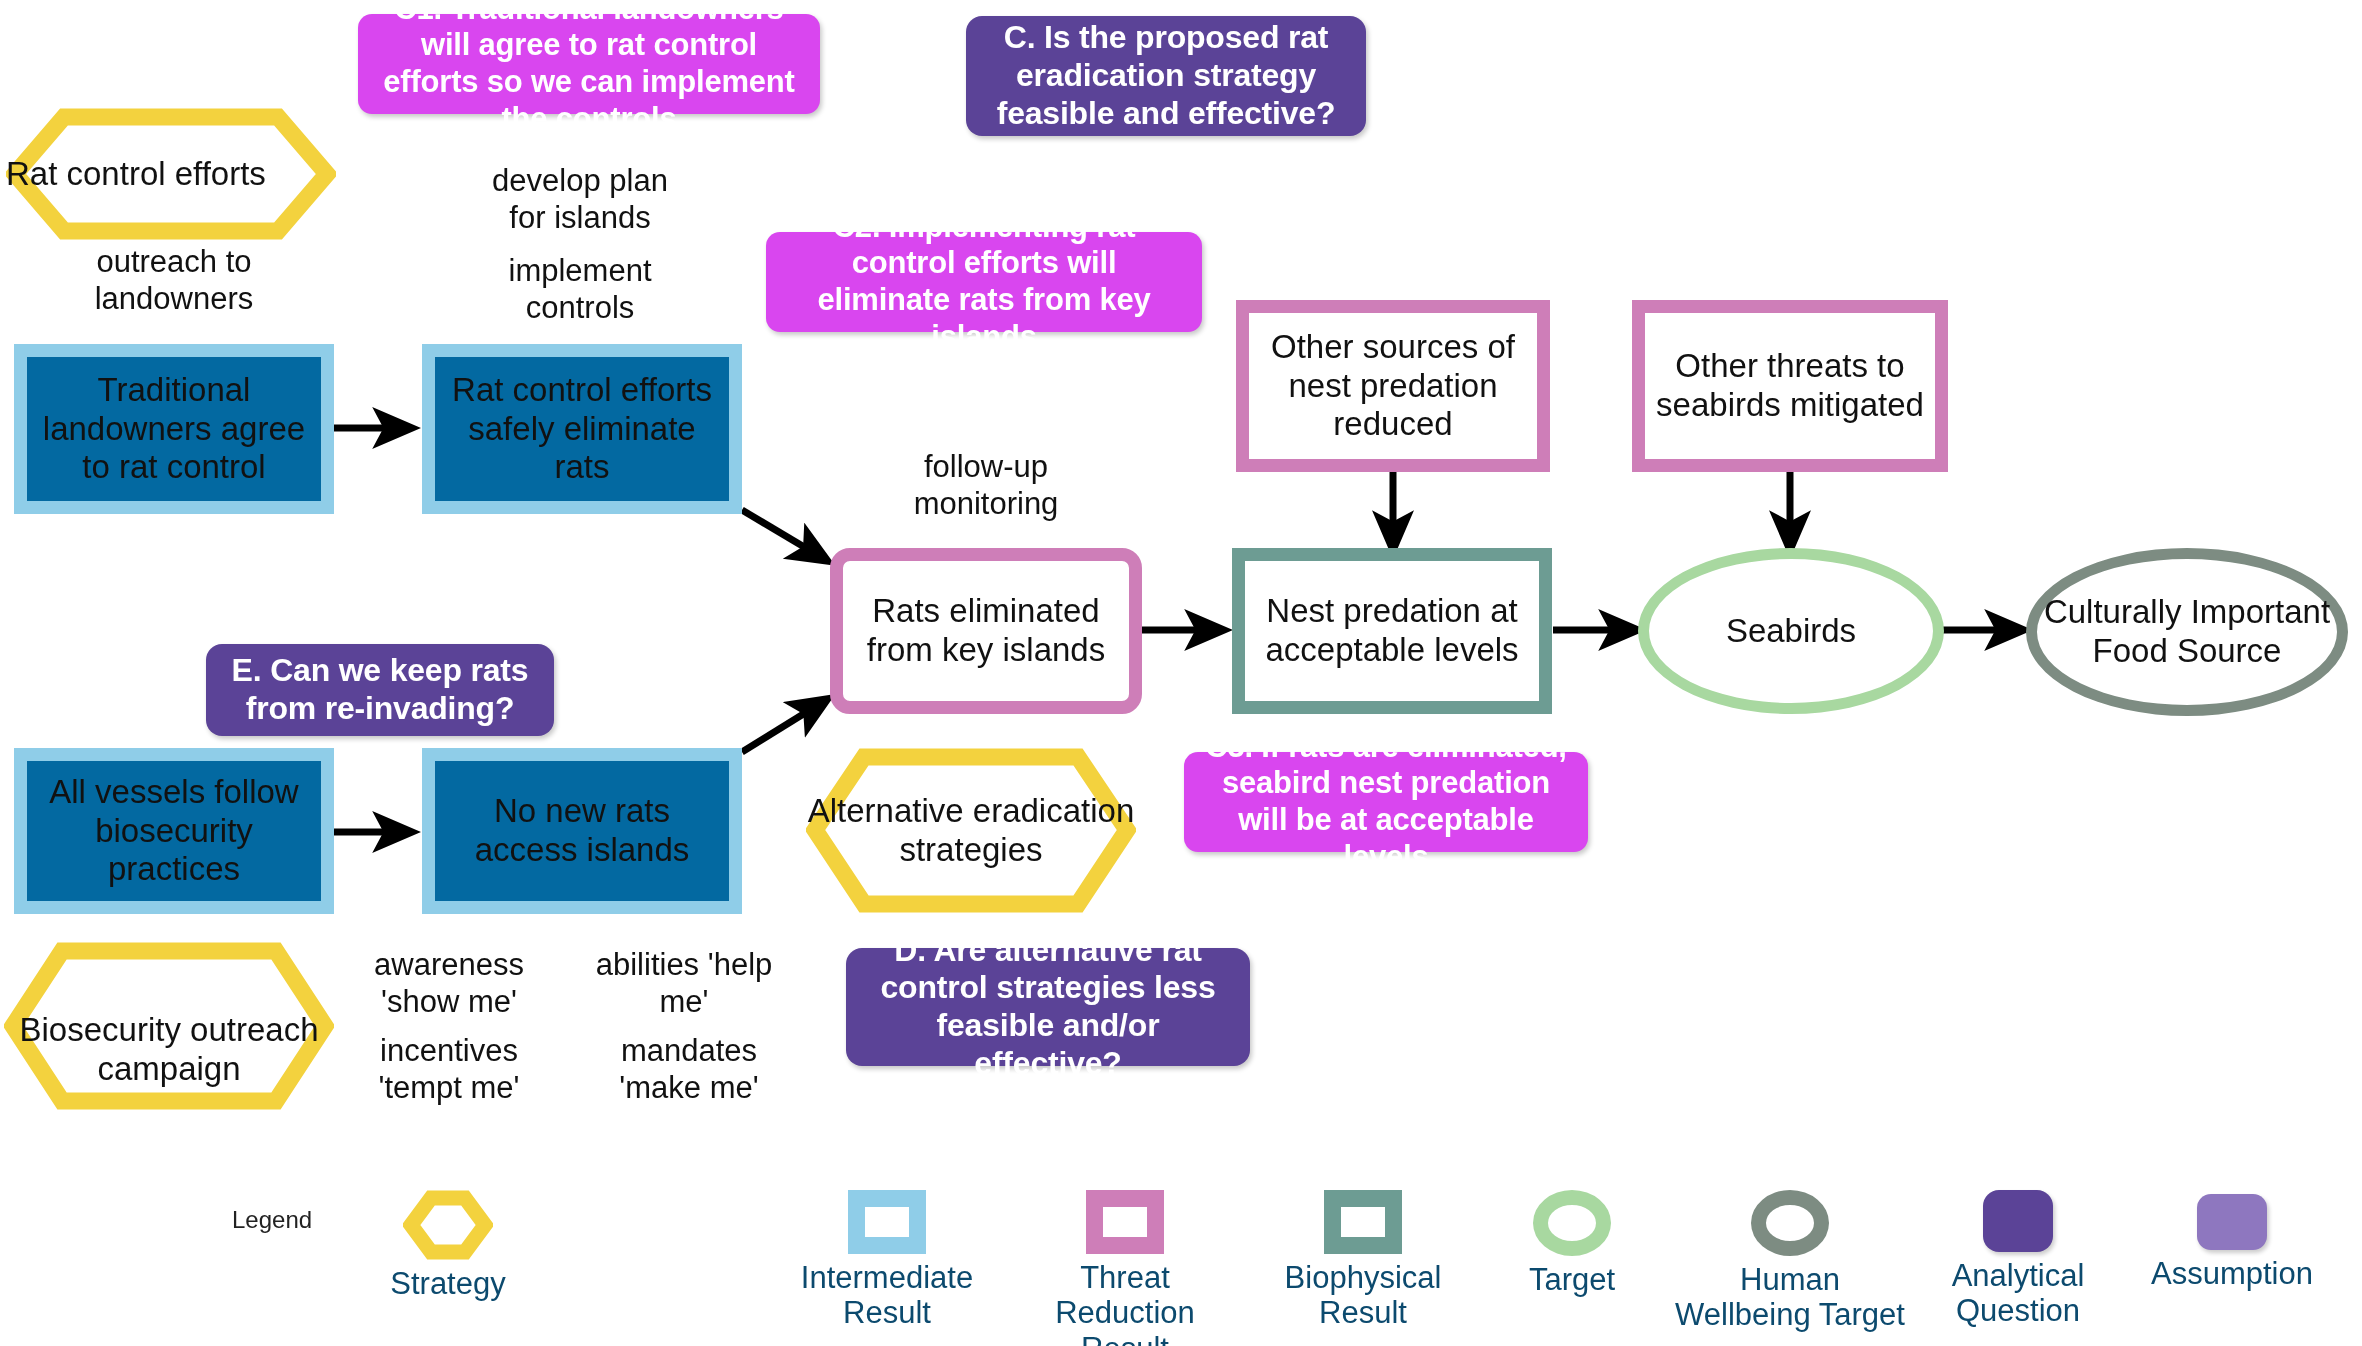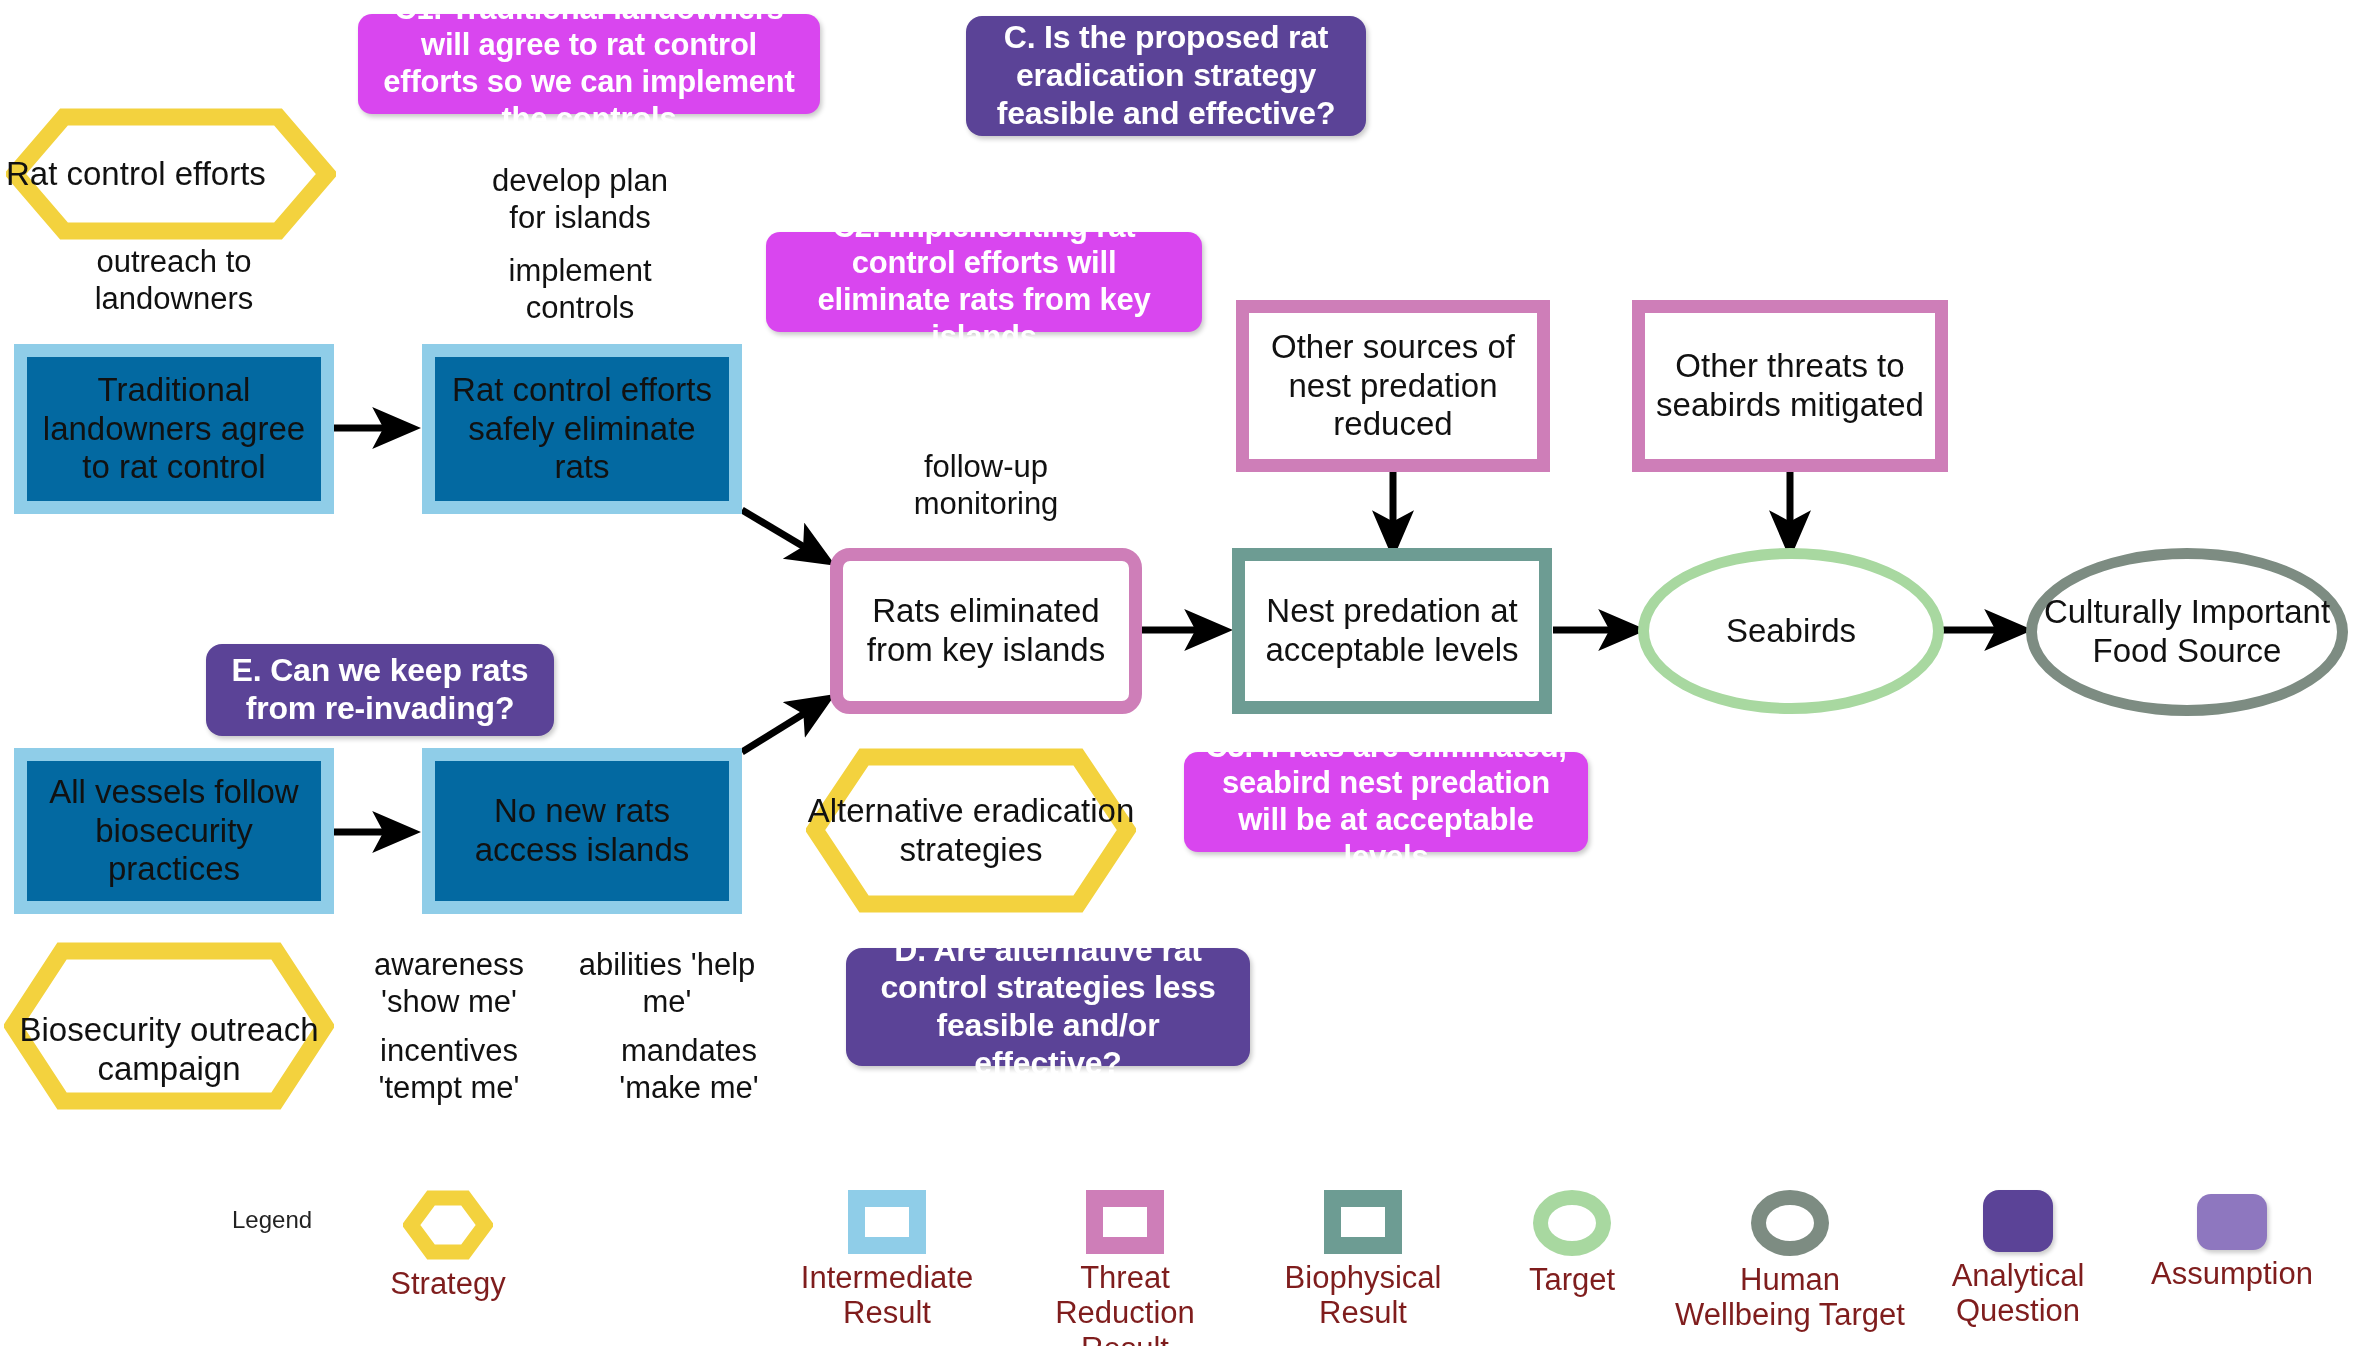--- a/index.html
+++ b/index.html
@@ -94,21 +94,21 @@
     font-size:33px;line-height:1.18;
   }
 
   
   #arrows{position:absolute;left:0;top:0;width:2362px;height:1346px;pointer-events:none;}
 
   
   #legend{position:absolute;left:0;top:1160px;width:2362px;height:186px;}
   .legend-title{position:absolute;font-size:24px;color:#222;}
   .legend-item{position:absolute;text-align:center;}
-  .legend-item .cap{font-size:31px;line-height:1.14;color:#7f1d1d;margin-top:6px;display:block;}
+  .legend-item .cap{font-size:31px;line-height:1.14;color:#0c4a6e;margin-top:6px;display:block;}
   .legend-swatch{margin:0 auto;position:relative;}
 
   .sw-activity{width:68px;height:60px;border:11px solid #F3D23E;border-radius:18px;box-sizing:border-box;background:#fff;}
   .sw-ir{width:78px;height:64px;border:17px solid #8FCDE8;box-sizing:border-box;background:#fff;}
   .sw-trr{width:78px;height:64px;border:17px solid #CE7EB8;box-sizing:border-box;background:#fff;}
   .sw-bpr{width:78px;height:64px;border:17px solid #6D9C93;box-sizing:border-box;background:#fff;}
   .sw-target{width:78px;height:66px;border:15px solid #A8D8A0;border-radius:50%;box-sizing:border-box;background:#fff;}
   .sw-hwt{width:78px;height:66px;border:15px solid #7D8C82;border-radius:50%;box-sizing:border-box;background:#fff;}
   .sw-aq{width:70px;height:62px;border-radius:16px;background:#5B4397;box-shadow:2px 3px 4px rgba(0,0,0,0.2);}
   .sw-as{width:70px;height:56px;border-radius:14px;background:#8E77BF;box-shadow:2px 3px 4px rgba(0,0,0,0.2);}
@@ -184,21 +184,21 @@
   </div>
 
   <div class="node activity" style="left:866px;top:448px;width:240px;height:76px;">
     <span class="lbl">follow-up monitoring</span>
   </div>
 
   <div class="node activity" style="left:330px;top:942px;width:238px;height:84px;">
     <span class="lbl">awareness 'show me'</span>
   </div>
 
-  <div class="node activity" style="left:548px;top:942px;width:238px;height:84px;">
+  <div class="node activity" style="left:565px;top:942px;width:238px;height:84px;">
     <span class="lbl">abilities 'help me'</span>
   </div>
 
   <div class="node activity" style="left:330px;top:1028px;width:238px;height:84px;">
     <span class="lbl">incentives 'tempt me'</span>
   </div>
 
   <div class="node activity" style="left:570px;top:1028px;width:238px;height:84px;">
     <span class="lbl">mandates 'make me'</span>
   </div>

